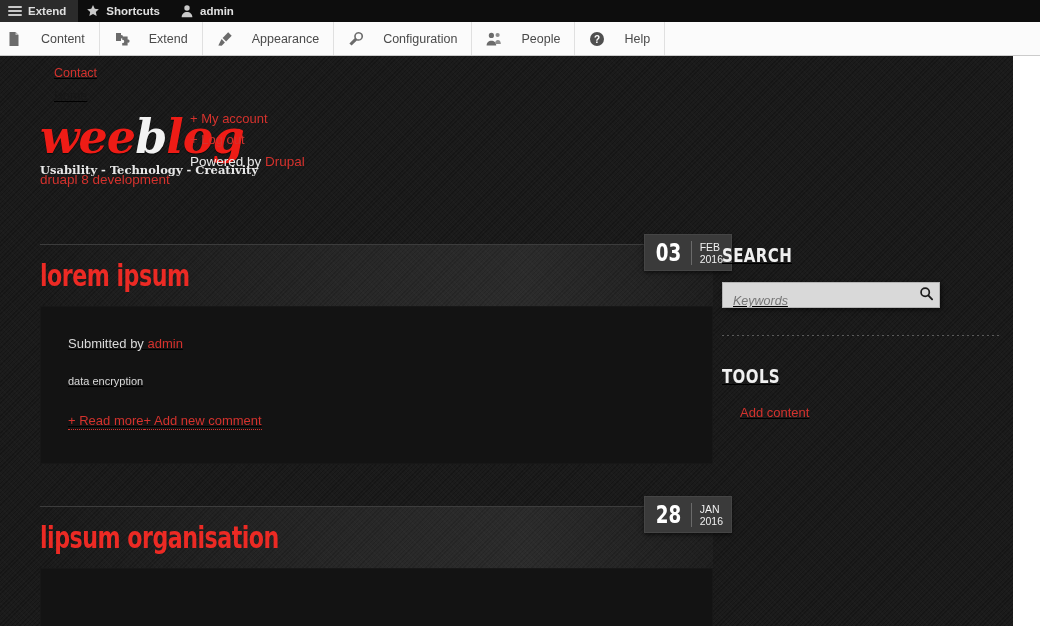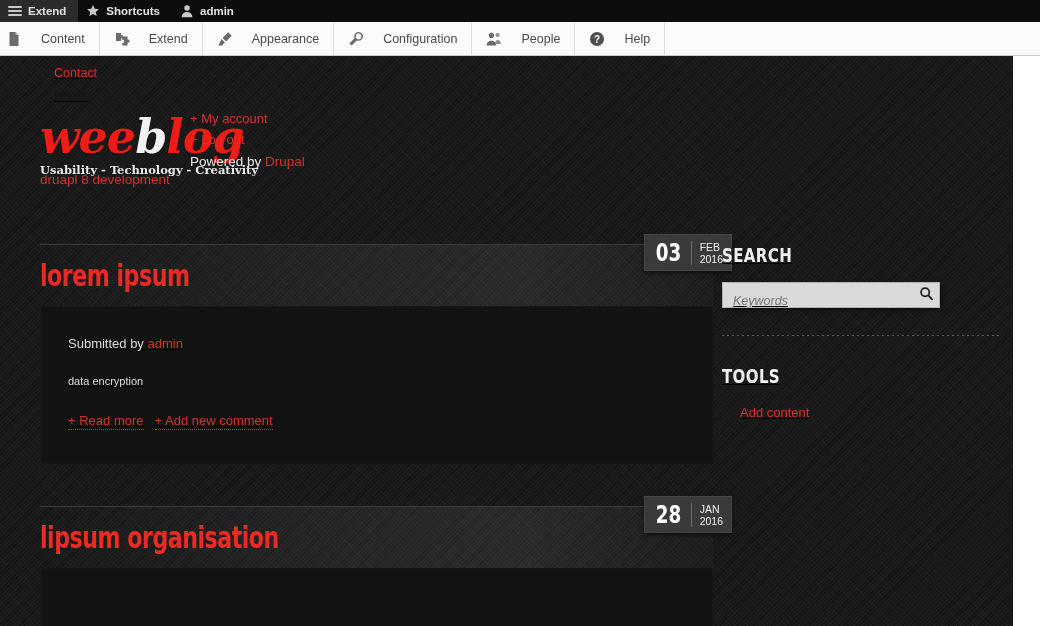--- a/index.html
+++ b/index.html
@@ -165,21 +165,21 @@
     margin-right: 0;
     width: 673px;
     background: #131313;
     min-height: 140px;
     padding: 30px 0 34px 28px;
     box-shadow: inset 0 0 0 1px rgba(255,255,255,.018);
   }
   .submitted { font-size: 13px; color: #d9d9d9; margin-bottom: 24px; }
   .submitted a { color: #d4322d; text-decoration: none; }
   .body-text { font-size: 11px; color: #d9d9d9; margin-bottom: 26px; }
-  .node-links { display: flex; gap: 11px; }
+  .node-links { display: flex; }
   .node-links a {
     font-size: 13px; color: #d4322d; text-decoration: none;
     border-bottom: 1px dotted #d4322d;
     padding-bottom: 1px;
   }
 
   
   .block { margin-bottom: 10px; }
   .block-title {
     font-family: "Liberation Sans Narrow","DejaVu Sans Condensed","Liberation Sans", sans-serif;

